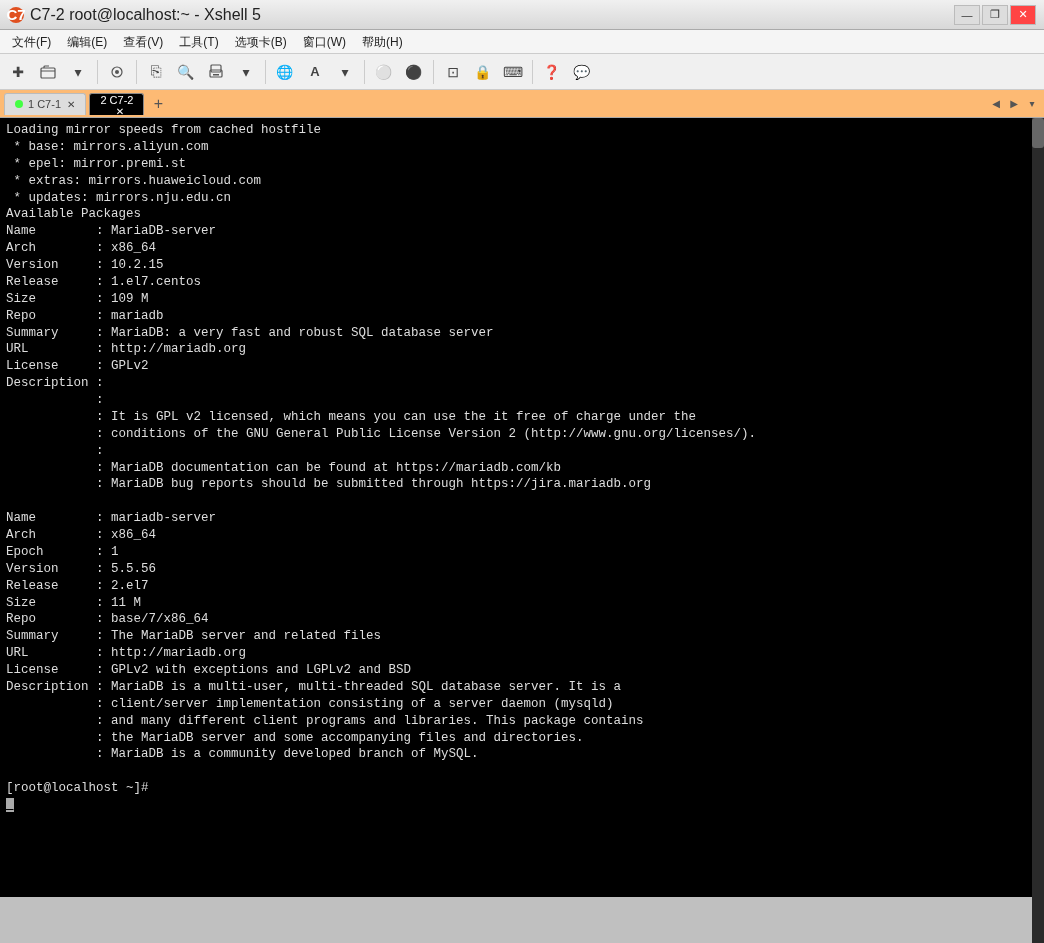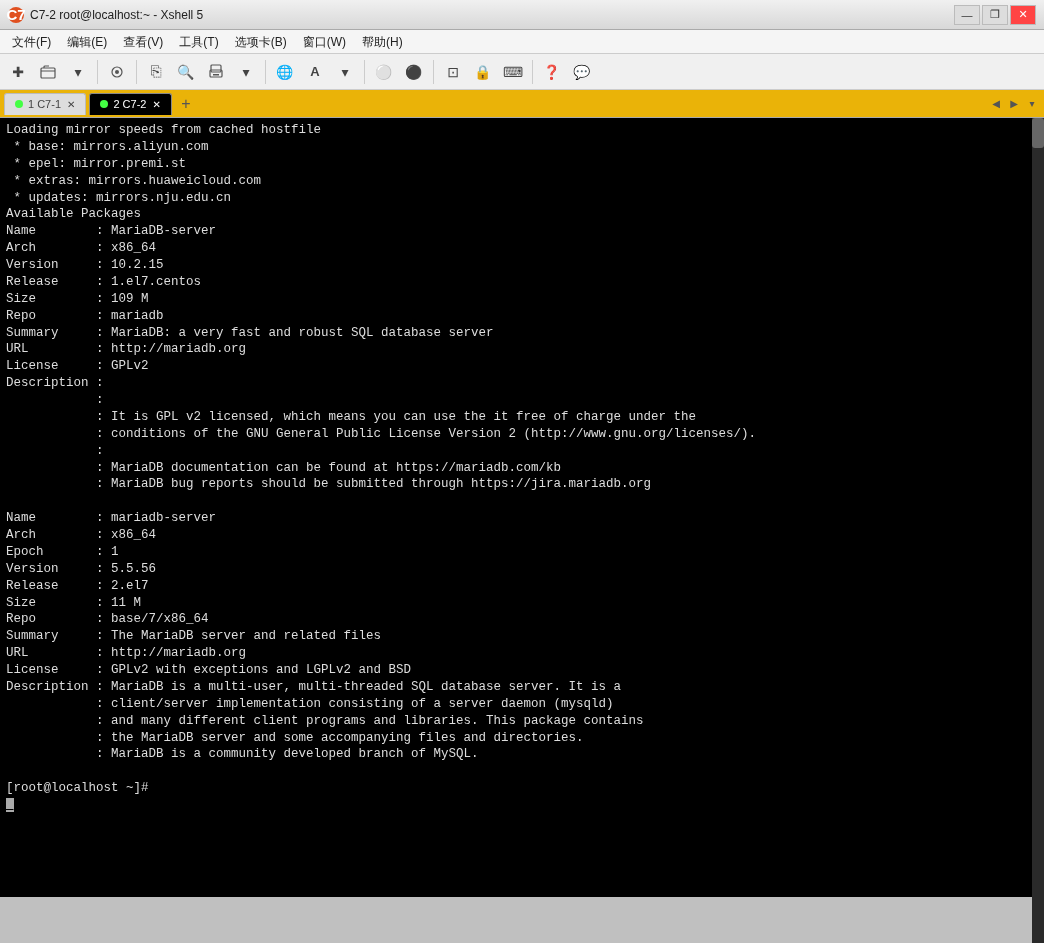--- a/index.html
+++ b/index.html
@@ -5,21 +5,21 @@
     * { margin: 0; padding: 0; box-sizing: border-box; }
     body { width: 1044px; height: 943px; background: #c0c0c0; font-family: 'Segoe UI', Arial, sans-serif; font-size: 12px; overflow: hidden; }
 
     
     .title-bar {
       display: flex; align-items: center; height: 30px;
       background: linear-gradient(to bottom, #f0f0f0, #d8d8d8);
       border-bottom: 1px solid #aaa; padding: 0 8px; user-select: none;
     }
     .title-bar-icon { width: 16px; height: 16px; background: #e05020; border-radius: 50%; margin-right: 6px; display: flex; align-items: center; justify-content: center; color: white; font-size: 15px; font-weight: bold; }
-    .title-bar-text { flex: 1; font-size: 12px; color: #222; }
+    .title-bar-text { flex: 1; font-size: 16px; color: #222; }
     .title-bar-controls { display: flex; gap: 2px; }
     .title-bar-btn { width: 26px; height: 20px; background: #ddd; border: 1px solid #bbb; cursor: pointer; display: flex; align-items: center; justify-content: center; font-size: 11px; color: #333; }
     .title-bar-btn.close { background: #f44; color: white; }
 
     
     .menu-bar {
       display: flex; align-items: flex-end; height: 24px;
       background: #f5f5f5; border-bottom: 1px solid #ccc;
       padding: 0 4px;
     }
@@ -34,29 +34,29 @@
     .toolbar-btn {
       width: 28px; height: 28px; background: transparent; border: 1px solid transparent;
       cursor: pointer; display: flex; align-items: center; justify-content: center;
       font-size: 14px; color: #444; border-radius: 2px;
     }
     .toolbar-sep { width: 1px; height: 24px; background: #ccc; margin: 0 3px; }
 
     
     .tabs-bar {
       display: flex; align-items: center; height: 28px;
-      background: #eab308; border-bottom: 1px solid #aaa; padding: 0 4px;
+      background: #fdba74; border-bottom: 1px solid #aaa; padding: 0 4px;
     }
     .tab {
       display: flex; align-items: center; height: 22px; padding: 0 10px;
       border: 1px solid #bbb; border-bottom: none; cursor: pointer;
       font-size: 11px; background: #d5d5d5; margin-right: 3px;
       border-radius: 3px 3px 0 0;
     }
-    .tab.active { background: #000; color: #fff; border-color: #888; }
+    .tab.active { background: #000; color: #fff; border-color: #888; flex-direction: column; }
     .tab.inactive { background: #ddd; color: #444; }
     .tab-dot { width: 8px; height: 8px; border-radius: 50%; margin-right: 5px; }
     .tab-close { margin-left: 6px; font-size: 10px; cursor: pointer; }
     .tab-add { width: 22px; height: 22px; display: flex; align-items: center; justify-content: center; font-size: 16px; cursor: pointer; color: #555; }
     .tab-nav { display: flex; gap: 2px; margin-left: auto; }
     .tab-nav-btn { width: 16px; height: 22px; display: flex; align-items: center; justify-content: center; cursor: pointer; font-size: 10px; color: #555; }
 
     
     .terminal {
       width: 100%; height: calc(943px - 30px - 24px - 36px - 28px - 26px - 20px);

